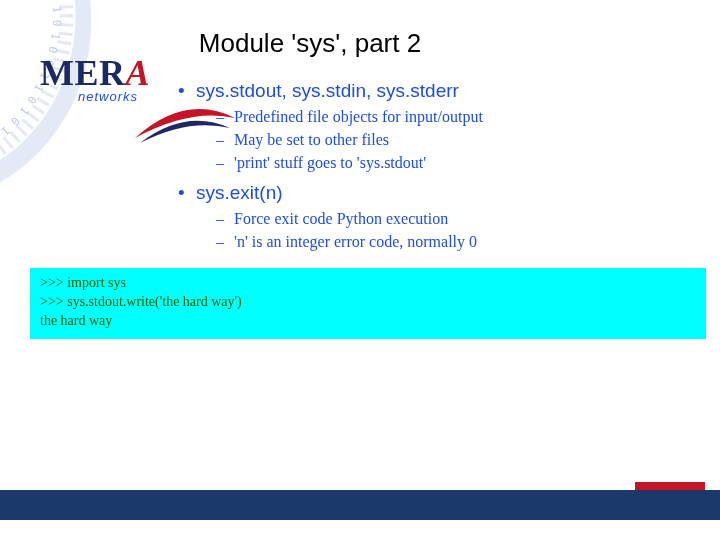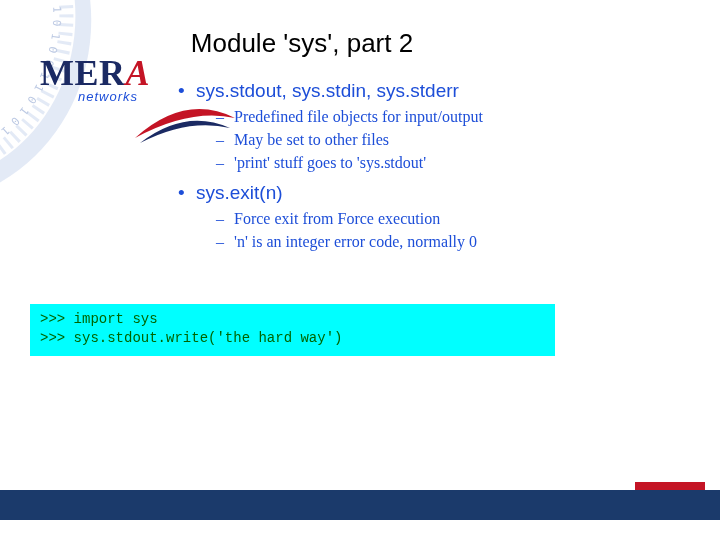--- a/index.html
+++ b/index.html
@@ -4,29 +4,29 @@
 <style>
   * { margin: 0; padding: 0; box-sizing: border-box; }
   html, body { width: 720px; height: 540px; font-family: Arial, Helvetica, sans-serif; background: #fff; overflow: hidden; }
   .slide { position: relative; width: 720px; height: 540px; }
   .logo { position: absolute; left: 40px; top: 55px; width: 160px; height: 60px; }
   .logo-text { font-family: "Times New Roman", serif; font-size: 36px; font-weight: bold; letter-spacing: 0.5px; color: #1b2a63; line-height: 1; }
   .logo-text .a-red { color: #c41425; font-style: italic; display: inline-block; position: relative; }
   .logo-sub { font-family: Liberation Sans, sans-serif; font-size: 13px; font-style: italic; color: #1d4ed8; letter-spacing: 1px; margin-left: 38px; margin-top: -2px; }
   .swoosh { position: absolute; left: 90px; top: 48px; width: 110px; height: 55px; }
   .bg-swirl { position: absolute; left: -80px; top: -40px; width: 260px; height: 320px; opacity: 0.5; pointer-events: none; }
-  .title { position: absolute; left: 0; top: 28px; width: 604px; text-align: center; font-size: 26px; color: #000; }
+  .title { position: absolute; left: 8px; top: 28px; width: 604px; text-align: center; font-size: 26px; color: #000; }
   .content { position: absolute; left: 180px; top: 80px; width: 500px; color: #1d4ed8; }
   .content ul { list-style: none; }
   .b1 { font-size: 19px; margin-bottom: 6px; }
   .b1::before { content: "•"; display: inline-block; width: 18px; margin-left: -2px; }
   .sub { margin-left: 36px; margin-bottom: 10px; font-family: Liberation Serif, serif; }
   .b2 { font-size: 16px; margin-bottom: 5px; }
   .b2::before { content: "–"; display: inline-block; width: 18px; }
-  .code-block { position: absolute; left: 30px; top: 268px; width: 525px; background: #00ffff; padding: 6px 10px 8px 10px; font-family: Liberation Mono, monospace; font-size: 14px; line-height: 1.35; color: #000; margin-top: 36px; }
+  .code-block { position: absolute; left: 30px; top: 268px; width: 676px; background: #00ffff; padding: 6px 10px 8px 10px; font-family: Liberation Serif, serif; font-size: 14px; line-height: 1.35; color: #000; }
   .code-block .prompt { color: #006400; }
   .code-block .cmd { color: #006400; }
   .code-block .out { color: #006400; }
   .footer-bar { position: absolute; left: 0; bottom: 20px; width: 720px; height: 30px; background: #1b3a6b; }
   .footer-accent { position: absolute; right: 15px; bottom: 50px; width: 70px; height: 8px; background: #c41425; }
 </style>
 </head>
 <body>
 
 <div class="slide">
@@ -59,26 +59,27 @@
   <div class="content">
     <ul>
       <li class="b1">sys.stdout, sys.stdin, sys.stderr</li>
       <ul class="sub">
         <li class="b2">Predefined file objects for input/output</li>
         <li class="b2">May be set to other files</li>
         <li class="b2">'print' stuff goes to 'sys.stdout'</li>
       </ul>
       <li class="b1">sys.exit(n)</li>
       <ul class="sub">
-        <li class="b2">Force exit from Force execution</li>
+        <li class="b2">Force exit code Python execution</li>
         <li class="b2">'n' is an integer error code, normally 0</li>
       </ul>
     </ul>
   </div>
 
   <div class="code-block">
     <div><span class="prompt">&gt;&gt;&gt; </span><span class="cmd">import sys</span></div>
     <div><span class="prompt">&gt;&gt;&gt; </span><span class="cmd">sys.stdout.write('the hard way')</span></div>
+    <div><span class="out">the hard way</span></div>
   </div>
 
   <div class="footer-accent"></div>
   <div class="footer-bar"></div>
 </div>
 
 </body></html>

